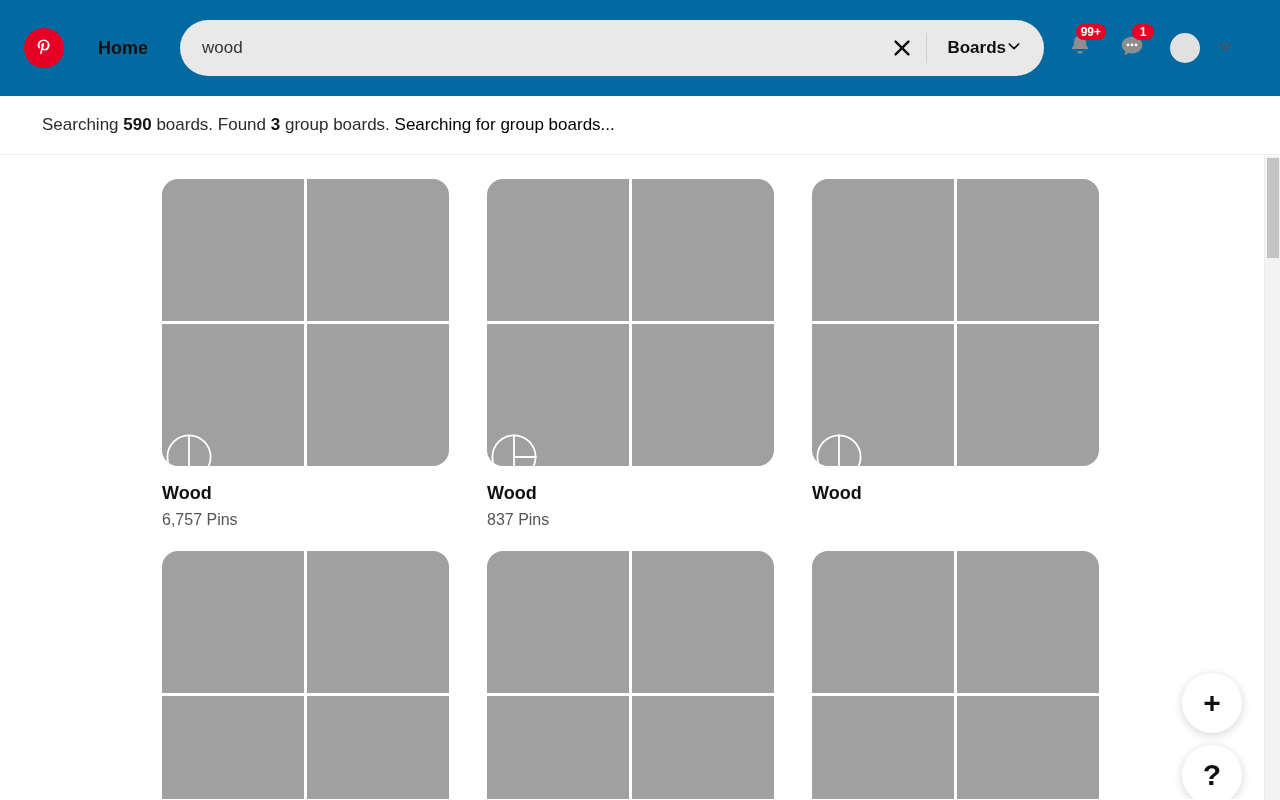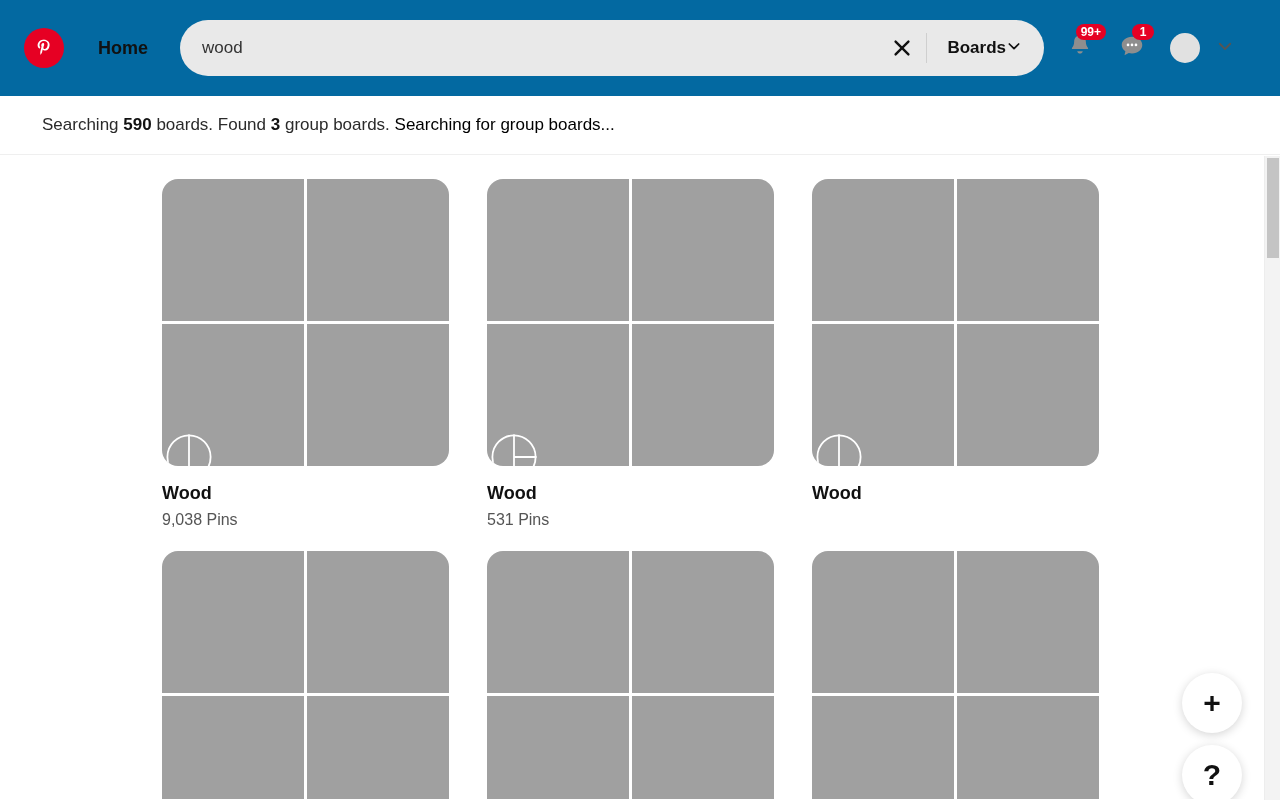--- a/index.html
+++ b/index.html
@@ -340,38 +340,38 @@
         <div class="tile"></div>
         <div class="tile">
           <svg class="broken-icon" viewBox="0 0 60 60">
             <circle cx="30" cy="30" r="24" fill="none" stroke="#ffffff" stroke-width="2"></circle>
             <path d="M30 5 L30 55" stroke="#ffffff" stroke-width="2"></path>
           </svg>
         </div>
         <div class="tile"></div>
       </div>
       <div class="board-title">Wood</div>
-      <div class="board-pins">9,038 Pins</div>
+      <div class="board-pins">6,757 Pins</div>
     </div>
 
     <div class="board-card">
       <div class="thumb">
         <div class="tile"></div>
         <div class="tile"></div>
         <div class="tile">
           <svg class="broken-icon" viewBox="0 0 60 60">
             <circle cx="30" cy="30" r="24" fill="none" stroke="#ffffff" stroke-width="2"></circle>
             <path d="M30 5 L30 55" stroke="#ffffff" stroke-width="2"></path>
             <path d="M30 30 L55 30" stroke="#ffffff" stroke-width="2"></path>
           </svg>
         </div>
         <div class="tile"></div>
       </div>
       <div class="board-title">Wood</div>
-      <div class="board-pins">531 Pins</div>
+      <div class="board-pins">837 Pins</div>
     </div>
 
     <div class="board-card">
       <div class="thumb">
         <div class="tile"></div>
         <div class="tile"></div>
         <div class="tile">
           <svg class="broken-icon" viewBox="0 0 60 60">
             <circle cx="30" cy="30" r="24" fill="none" stroke="#ffffff" stroke-width="2"></circle>
             <path d="M30 5 L30 55" stroke="#ffffff" stroke-width="2"></path>

